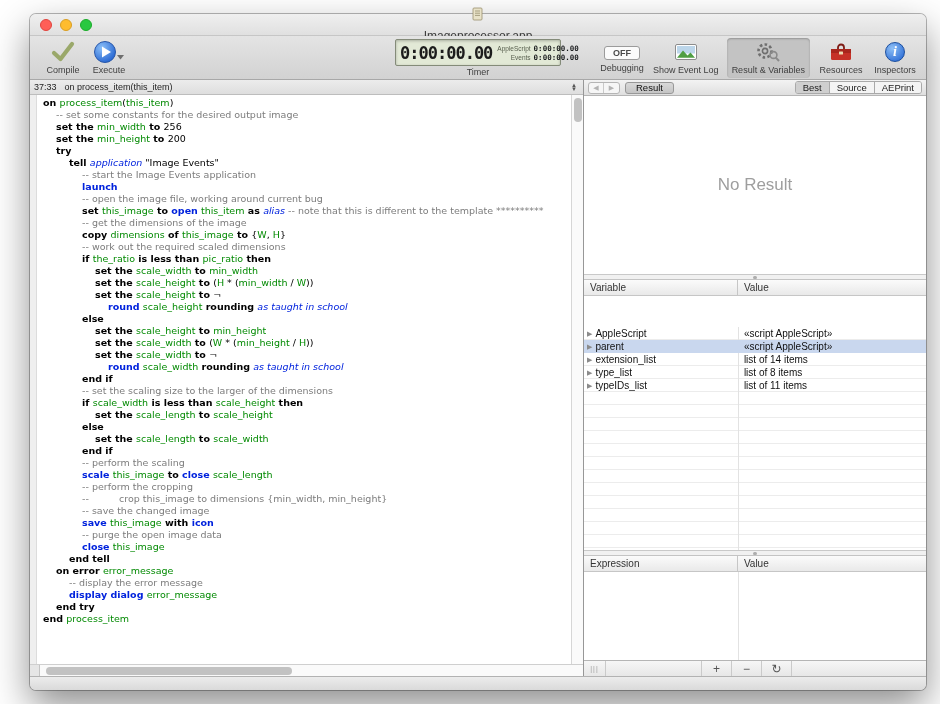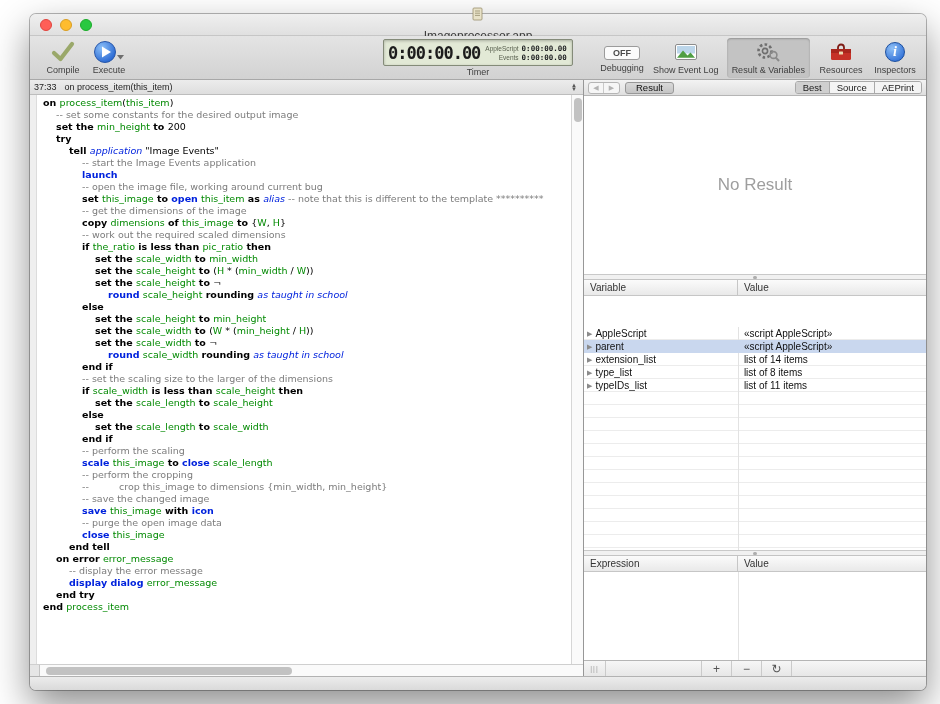--- a/index.html
+++ b/index.html
@@ -33,21 +33,21 @@
   .off-pill { width:36px; height:14px; margin-top:8px; background:#fbfbfb; border:1px solid #9b9b9b;
               border-radius:3px; font-size:9px; font-weight:bold; color:#4a4a4a;
               display:flex; align-items:center; justify-content:center; }
   .info-circle { width:20px; height:20px; border-radius:50%;
                  background:radial-gradient(circle at 35% 30%, #8fc0f6, #1c5fd0);
                  color:#fff; font-family:"Liberation Serif", serif; font-style:italic;
                  font-weight:bold; font-size:14px; display:flex; align-items:center;
                  justify-content:center; border:1px solid #1c4f9e; }
 
   
-  .timer { position:absolute; left:50%; transform:translateX(-50%); top:3px; width:190px; }
+  .timer { position:absolute; left:50%; transform:translateX(-50%); top:3px; width:166px; }
   .lcd { height:27px; background:#e2e9d6; border:1px solid #848b79; border-radius:2px;
          display:flex; align-items:center; padding:0 4px;
          box-shadow:inset 0 1px 3px rgba(0,0,0,.25); }
   .lcd-main { font-family:"DejaVu Sans Mono", monospace; font-weight:bold; font-size:17px;
               letter-spacing:-1px; color:#1c1c1c; white-space:nowrap; }
   .lcd-side { margin-left:5px; display:flex; flex-direction:column; justify-content:center; }
   .lcd-row { display:flex; justify-content:flex-end; gap:3px; font-size:6.5px; color:#5a6150;
              line-height:9px; white-space:nowrap; }
   .lcd-row b { font-size:7.5px; color:#16181a; font-family:"DejaVu Sans Mono", monospace; }
   .timer-label { text-align:center; font-size:9px; color:#3f3f3f; margin-top:1px; }
@@ -254,20 +254,21 @@
         <span class="stepper">
             <span>▲</span>
             <span>▼</span>
           </span>
       </div>
       <div class="code-body">
         <div class="gutter"></div>
         <div class="code-scroll" id="code-lines">
             <div class="code-line" style="padding-left: 6px;"><span class="seg-kw">on </span><span class="seg-v">process_item</span><span class="seg-p">(</span><span class="seg-v">this_item</span><span class="seg-p">)</span></div>
             <div class="code-line" style="padding-left: 19px;"><span class="seg-m">-- set some constants for the desired output image</span></div>
+            <div class="code-line" style="padding-left: 19px;"><span class="seg-kw">set the </span><span class="seg-v">min_width</span><span class="seg-kw"> to </span><span class="seg-p">256</span></div>
             <div class="code-line" style="padding-left: 19px;"><span class="seg-kw">set the </span><span class="seg-v">min_height</span><span class="seg-kw"> to </span><span class="seg-p">200</span></div>
             <div class="code-line" style="padding-left: 19px;"><span class="seg-kw">try</span></div>
             <div class="code-line" style="padding-left: 32px;"><span class="seg-kw">tell </span><span class="seg-i">application </span><span class="seg-p">"Image Events"</span></div>
             <div class="code-line" style="padding-left: 45px;"><span class="seg-m">-- start the Image Events application</span></div>
             <div class="code-line" style="padding-left: 45px;"><span class="seg-c">launch</span></div>
             <div class="code-line" style="padding-left: 45px;"><span class="seg-m">-- open the image file, working around current bug</span></div>
             <div class="code-line" style="padding-left: 45px;"><span class="seg-kw">set </span><span class="seg-v">this_image</span><span class="seg-kw"> to </span><span class="seg-c">open</span><span class="seg-p"> </span><span class="seg-v">this_item</span><span class="seg-kw"> as </span><span class="seg-i">alias</span><span class="seg-m"> -- note that this is different to the template **********</span></div>
             <div class="code-line" style="padding-left: 45px;"><span class="seg-m">-- get the dimensions of the image</span></div>
             <div class="code-line" style="padding-left: 45px;"><span class="seg-kw">copy </span><span class="seg-v">dimensions</span><span class="seg-kw"> of </span><span class="seg-v">this_image</span><span class="seg-kw"> to </span><span class="seg-p">{</span><span class="seg-v">W</span><span class="seg-p">, </span><span class="seg-v">H</span><span class="seg-p">}</span></div>
             <div class="code-line" style="padding-left: 45px;"><span class="seg-m">-- work out the required scaled dimensions</span></div>

